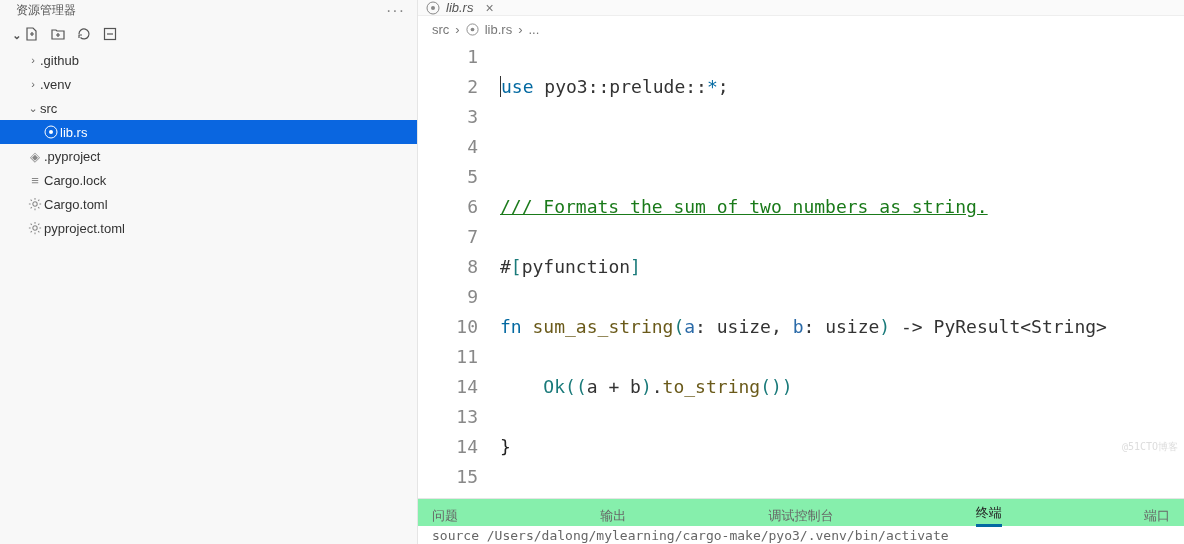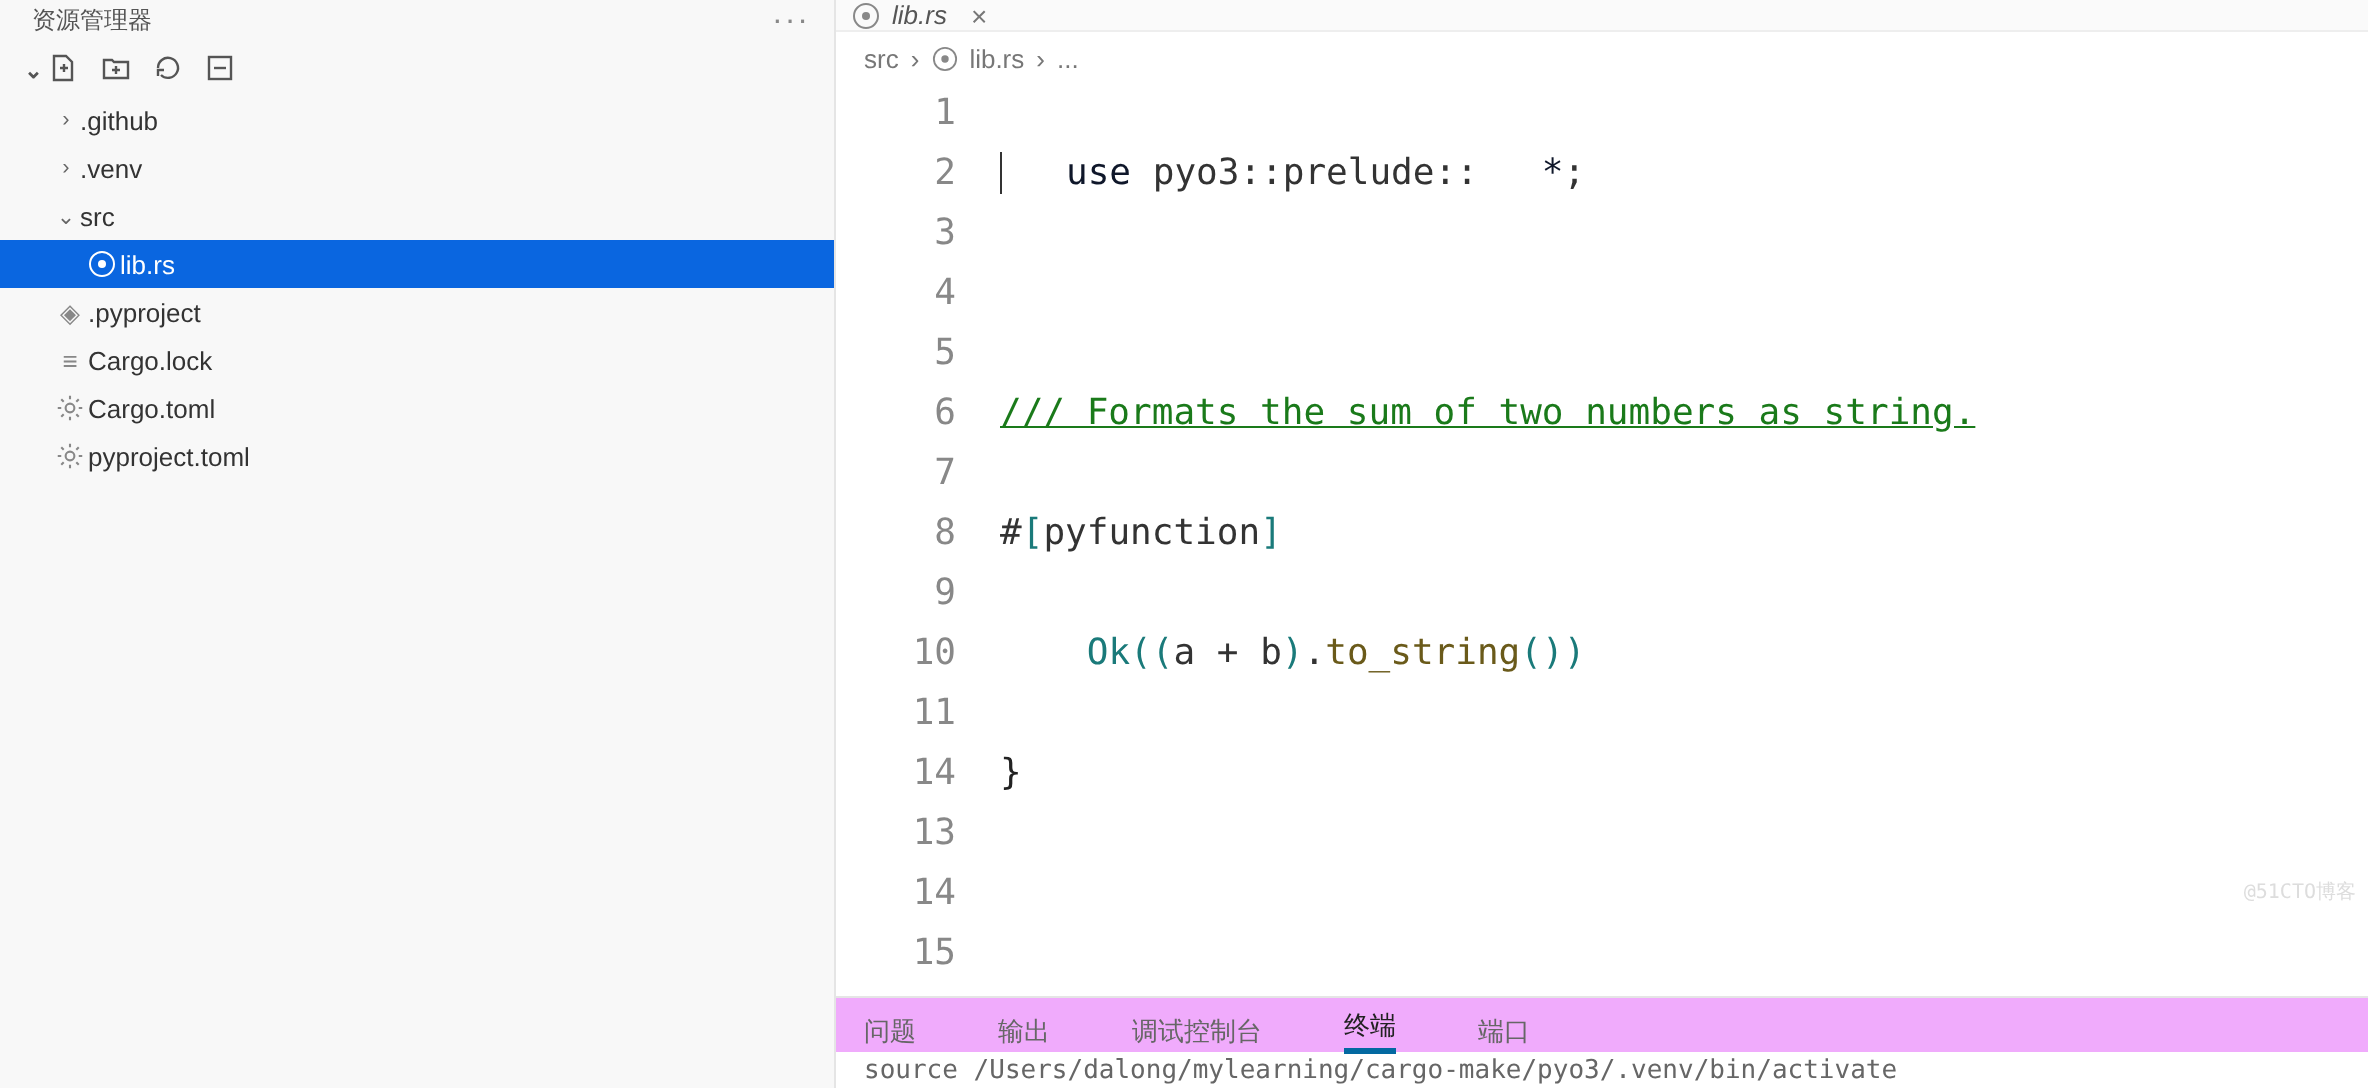--- a/index.html
+++ b/index.html
@@ -25,29 +25,29 @@
 .tree-row.active .icon, .tree-row.active .chev { color: #fff; }
 .editor-area { flex: 1; display: flex; flex-direction: column; min-width: 0; }
 .tabs-bar { display: flex; align-items: center; height: 16px; border-bottom: 1px solid #eee; background: #fafafa; font-size: 13px; color: #666; padding: 0 8px; gap: 6px; }
 .tabs-bar .icon { display: inline-flex; }
 .tabs-bar .tab-name { font-style: italic; color: #555; }
 .breadcrumb { display: flex; align-items: center; gap: 6px; padding: 4px 14px; font-size: 13px; color: #777; height: 26px; }
 .breadcrumb .icon { display: inline-flex; color: #888; }
 .code-area { flex: 1; display: flex; font-family: "SF Mono","Consolas","Menlo",monospace; font-size: 18px; line-height: 30px; overflow: hidden; }
 .gutter { width: 78px; text-align: right; padding-right: 18px; color: #888; background: #fff; user-select: none; }
 .code { flex: 1; white-space: pre; padding-left: 4px; position: relative; }
-.tok-kw { color: #0f172a; margin-left: 32px; }
+.tok-kw { color: #0369a1; }
 .tok-fn { color: #6a5a1a; }
 .tok-type { color: #1a7a7a; }
 .tok-param { color: #2a6aa8; }
 .tok-comment { color: #1a7a1a; text-decoration: underline; }
 .tok-paren { color: #1a7a7a; }
 .tok-brace { color: #222; }
 .tok-cursor { border-left: 1px solid #333; }
-.panel-tabs { display: flex; align-items: center; gap: 41px; border-top: 1px solid #e5e5e5; padding: 6px 14px 0; font-size: 13px; color: #666; background: #f0abfc; height: 28px; }
+.panel-tabs { display: flex; align-items: center; gap: 41px; border-top: 1px solid #e5e5e5; padding: 6px 14px 0; font-size: 13px; color: #666; background: #86efac; height: 28px; justify-content: space-between; }
 .panel-tabs .ptab.active { color: #222; border-bottom: 3px solid #0369a1; padding-bottom: 2px; }
 .terminal { font-family: "SF Mono","Consolas","Menlo",monospace; font-size: 13px; color: #666; padding: 2px 14px; white-space: pre; overflow: hidden; height: 18px; }
 .watermark { position: absolute; right: 6px; bottom: 36px; font-size: 10px; color: #ddd; margin-left: 41px; }
 .gear-icon { width: 14px; height: 14px; }
 .close-x { font-size: 14px; color: #777; padding: 0 6px; }
 </style>
 </head>
 <body>
 
 <div class="main-layout">
@@ -168,20 +168,21 @@
           <div>14</div>
           <div>13</div>
           <div>14</div>
           <div>15</div>
       </div>
       <div class="code">
 <div><span class="tok-cursor"></span><span class="tok-kw">use</span><span> pyo3::prelude::</span><span class="tok-kw">*</span><span>;</span></div>
 <div> </div>
 <div><span class="tok-comment">/// Formats the sum of two numbers as string.</span></div>
 <div><span>#</span><span class="tok-paren">[</span><span>pyfunction</span><span class="tok-paren">]</span></div>
+<div><span class="tok-kw">fn</span><span class="tok-fn"> sum_as_string</span><span class="tok-paren">(</span><span class="tok-param">a</span><span>: usize, </span><span class="tok-param">b</span><span>: usize</span><span class="tok-paren">)</span><span> -&gt; </span><span>PyResult&lt;String&gt;</span></div>
 <div><span>    </span><span class="tok-type">Ok</span><span class="tok-paren">(</span><span class="tok-paren">(</span><span>a + b</span><span class="tok-paren">)</span><span>.</span><span class="tok-fn">to_string</span><span class="tok-paren">()</span><span class="tok-paren">)</span></div>
 <div><span class="tok-brace">}</span></div>
 <div> </div>
 
 
 
 
 
 
 

